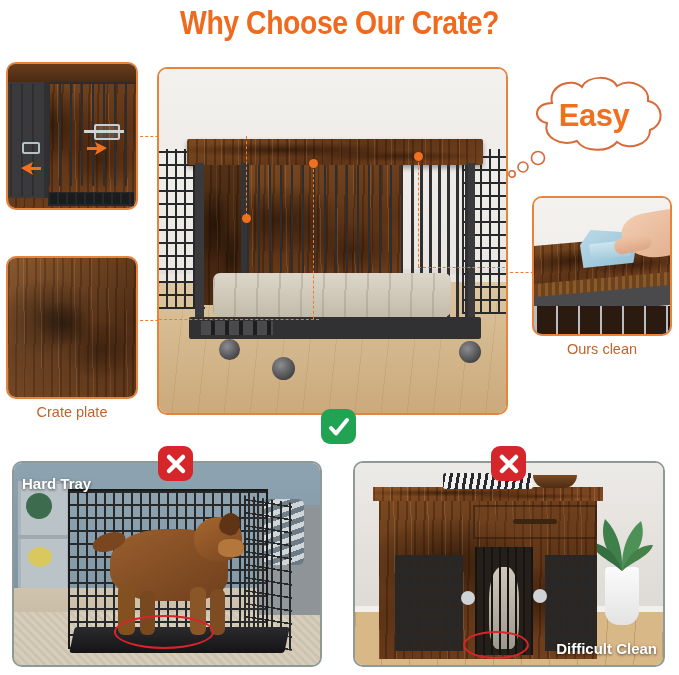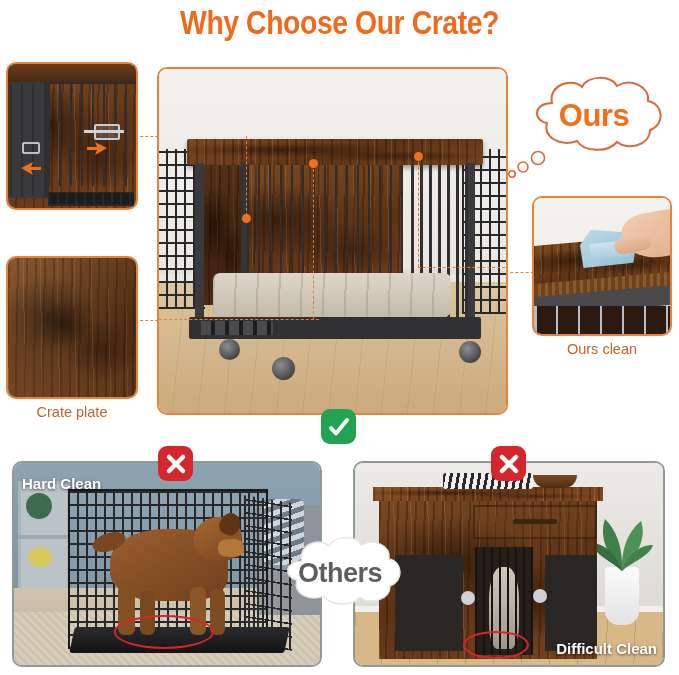--- a/index.html
+++ b/index.html
@@ -193,21 +193,21 @@
     <div class="dash-h" style="left:259px;top:198px;width:92px;"></div>
   </div>
 
   <div class="cloud" style="left:518px; top:73px; width:152px; height:85px;">
     <svg width="152" height="85" viewBox="0 0 152 85">
       <path d="M34 30 C30 12, 54 4, 64 14 C70 2, 94 2, 99 13
                C112 5, 132 13, 130 28 C146 31, 147 52, 132 57
                C132 72, 110 78, 99 69 C90 80, 66 79, 59 68
                C42 74, 25 64, 29 50 C14 47, 16 30, 34 30 Z" fill="#ffffff" stroke="#d96a3a" stroke-width="2"></path>
     </svg>
-    <div class="ctext" style="font-size:31px; color:#f0701e; letter-spacing:-0.5px;">Ours</div>
+    <div class="ctext" style="font-size:31px; color:#f0701e; letter-spacing:-0.5px;">Easy</div>
   </div>
   <svg style="position:absolute;left:508px;top:150px;" width="44" height="30" viewBox="0 0 44 30">
     <circle cx="30" cy="8" r="6.5" fill="#fff" stroke="#d96a3a" stroke-width="1.6"></circle>
     <circle cx="15" cy="17" r="5" fill="#fff" stroke="#d96a3a" stroke-width="1.6"></circle>
     <circle cx="4" cy="24" r="3.2" fill="#fff" stroke="#d96a3a" stroke-width="1.6"></circle>
   </svg>
 
   <div class="fpanel" style="left:532px; top:196px; width:140px; height:140px;">
     <div style="position:absolute;inset:0;background:linear-gradient(#f4f2ef,#ece9e4);"></div>
 
@@ -274,21 +274,21 @@
                 background:#5e3415;transform:rotate(22deg);"></div>
     <div style="position:absolute;left:78px;top:70px;width:34px;height:18px;border-radius:50%;
                 background:#7a4620;transform:rotate(-18deg);"></div>
     <div style="position:absolute;left:176px;top:124px;width:16px;height:48px;border-radius:6px;background:#8a5527;"></div>
     <div style="position:absolute;left:196px;top:126px;width:15px;height:46px;border-radius:6px;background:#7d4c22;"></div>
     <div style="position:absolute;left:104px;top:122px;width:17px;height:50px;border-radius:6px;background:#83501f;"></div>
     <div style="position:absolute;left:126px;top:128px;width:15px;height:44px;border-radius:6px;background:#78481e;"></div>
 
     <div class="redring" style="left:100px; top:152px; width:100px; height:34px;"></div>
 
-    <div class="photolabel" style="left:8px; top:12px;">Hard Clean</div>
+    <div class="photolabel" style="left:8px; top:12px;">Hard Tray</div>
   </div>
   <div class="badge" style="left:158px; top:446px; width:35px; height:35px; background:#d4262b;">
     <svg width="24" height="24" viewBox="0 0 24 24">
       <path d="M5 5 L19 19 M19 5 L5 19" fill="none" stroke="#fff" stroke-width="4.5" stroke-linecap="round"></path>
     </svg>
   </div>
 
   <div class="bpanel" style="left:353px; top:461px; width:312px; height:206px;">
     <div style="position:absolute;left:0;top:0;right:0;height:74%;background:linear-gradient(#eceae7,#dedad5);"></div>
     <div style="position:absolute;left:0;bottom:0;right:0;height:26%;
@@ -331,23 +331,14 @@
     <div class="redring" style="left:108px; top:168px; width:66px; height:28px;"></div>
 
     <div class="photolabel" style="right:6px; bottom:8px;text-align:right;">Difficult Clean</div>
   </div>
   <div class="badge" style="left:491px; top:446px; width:35px; height:35px; background:#d4262b;">
     <svg width="24" height="24" viewBox="0 0 24 24">
       <path d="M5 5 L19 19 M19 5 L5 19" fill="none" stroke="#fff" stroke-width="4.5" stroke-linecap="round"></path>
     </svg>
   </div>
 
-  <div class="cloud" style="left:272px; top:533px; width:136px; height:80px;">
-    <svg width="136" height="80" viewBox="0 0 136 80">
-      <path d="M30 28 C26 11, 48 4, 57 13 C63 2, 85 2, 89 12
-               C101 5, 119 12, 117 26 C131 29, 132 48, 118 53
-               C118 67, 98 72, 88 64 C80 74, 58 73, 52 63
-               C36 69, 21 60, 25 47 C11 44, 13 28, 30 28 Z" fill="#ffffff" stroke="#e6e6e6" stroke-width="1.5"></path>
-    </svg>
-    <div class="ctext" style="font-size:27px; color:#5e5e5e; letter-spacing:-0.5px;">Others</div>
-  </div>
 
 </div>
 
 </body></html>

